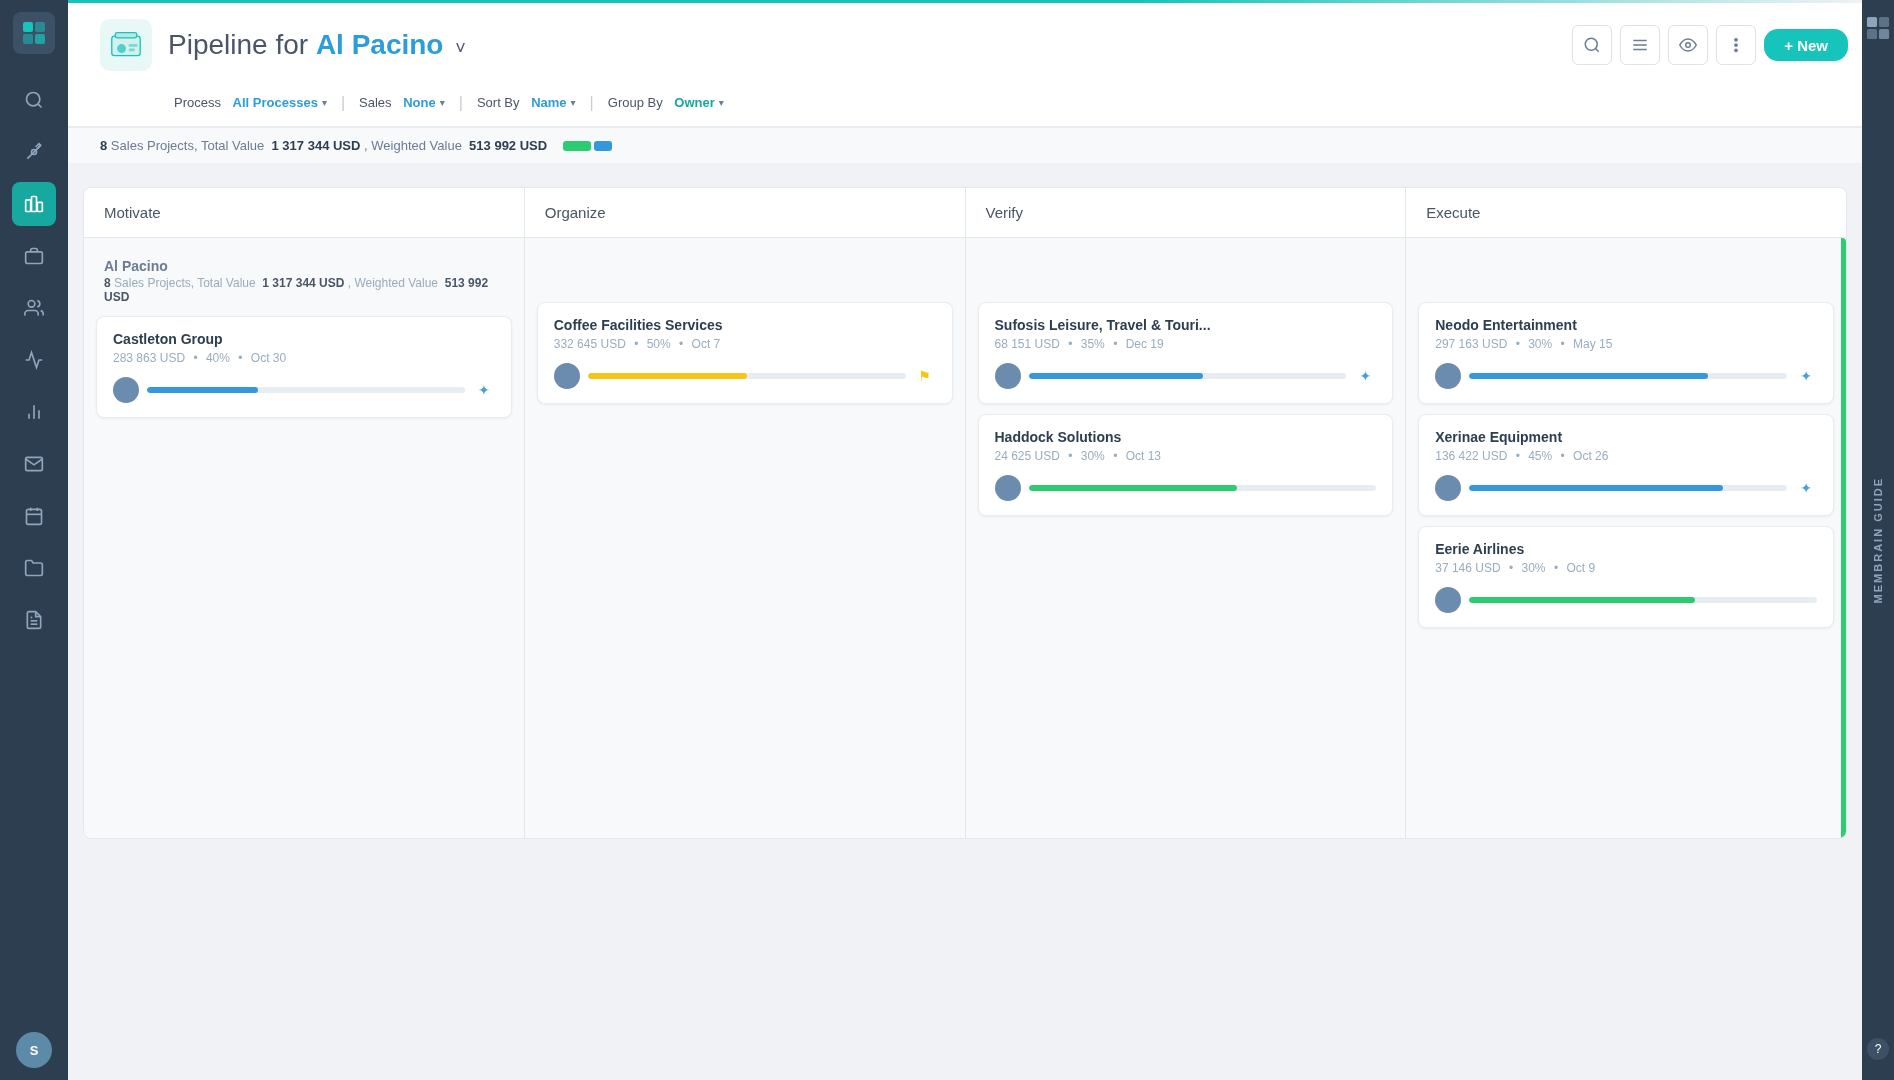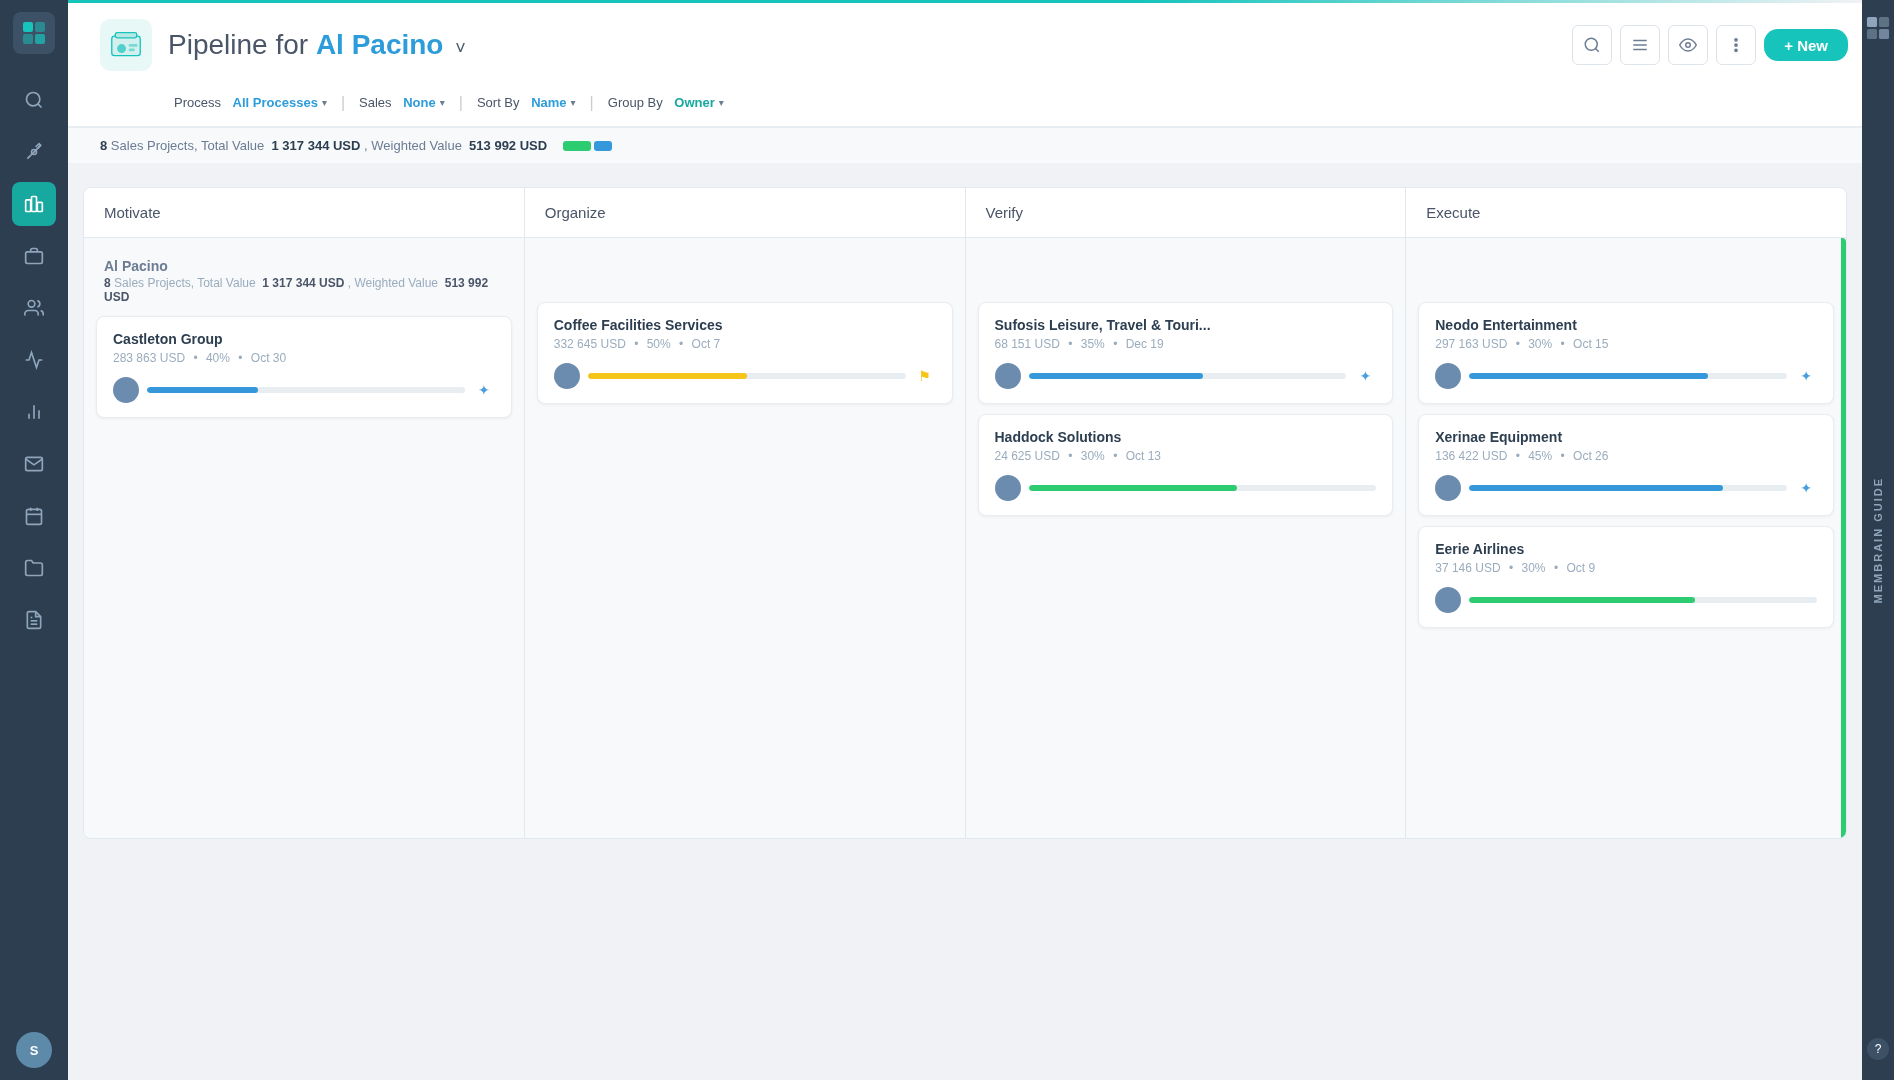--- a/index.html
+++ b/index.html
@@ -633,21 +633,21 @@
               <div class="owner-stats">&nbsp;</div>
             </div>
 
             <div class="deal-card">
               <div class="deal-name">Neodo Entertainment</div>
               <div class="deal-meta">
                 <span>297 163 USD</span>
                 <span class="dot">•</span>
                 <span>30%</span>
                 <span class="dot">•</span>
-                <span>Oct 15</span>
+                <span>May 15</span>
               </div>
               <div class="deal-footer">
                 <div class="deal-avatar" style="background:#6b8cae;"></div>
                 <div class="progress-bar-wrap">
                   <div class="progress-bar-fill" style="width:75%;background:#3498db;"></div>
                 </div>
                 <div class="deal-icon blue">✦</div>
               </div>
             </div>
 

